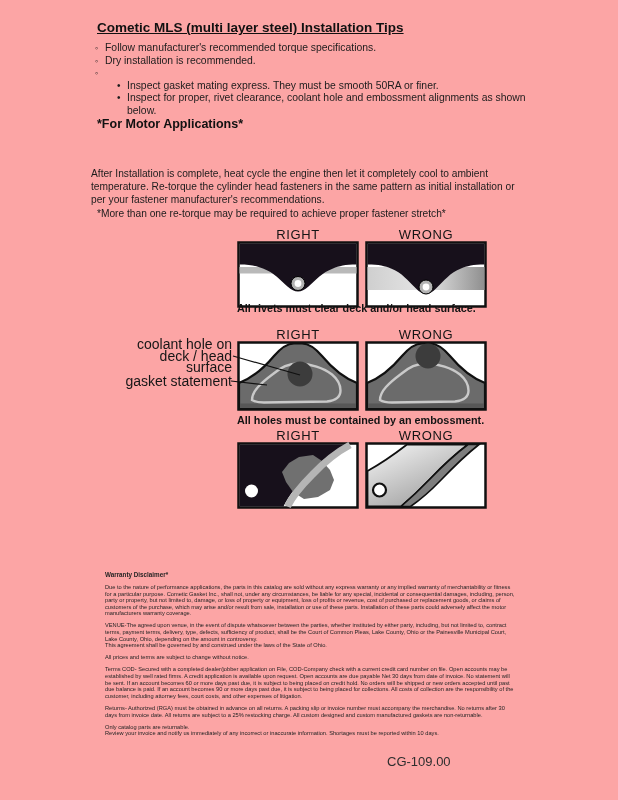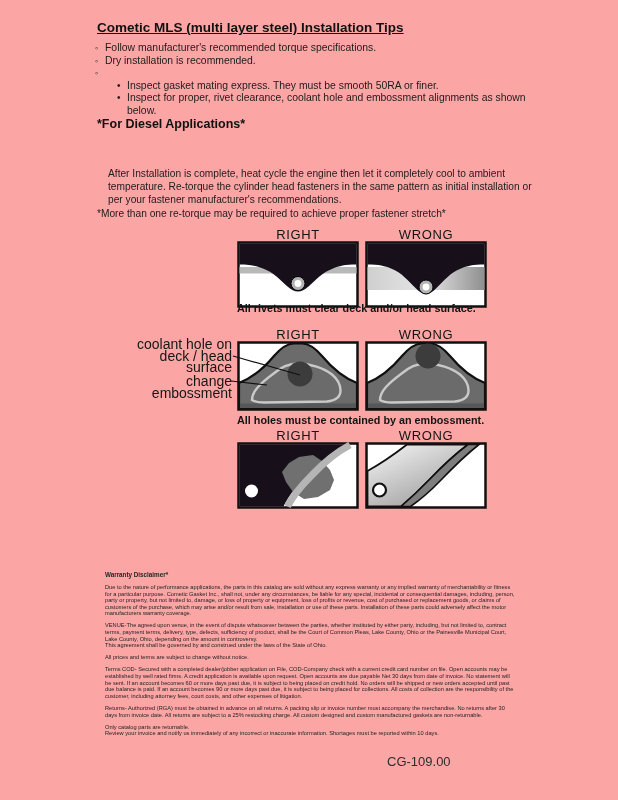--- a/index.html
+++ b/index.html
@@ -8,21 +8,21 @@
   .abs{position:absolute;}
   .title{left:97px;top:20px;font-size:13.5px;font-weight:bold;text-decoration:underline;color:#111;}
   .bullets{left:95px;top:42px;width:445px;font-size:10.4px;line-height:12.6px;}
   .bline{display:flex;}
   .bline .mk{width:10px;flex:0 0 10px;font-size:9px;line-height:12.6px;}
   .bline.sub{margin-left:22px;}
   .bline.sub .mk{font-size:10px;}
   .diesel-h{left:97px;top:117px;font-size:12.5px;font-weight:bold;color:#111;}
   .para{font-size:10.2px;line-height:13.2px;}
   .p1{left:97px;top:135px;width:428px;}
-  .p2{left:108px;top:167px;width:428px;}
+  .p2{left:91px;top:167px;width:428px;}
   .note{left:97px;top:208px;width:428px;font-size:10.2px;}
   .dlabel{width:122px;text-align:center;font-size:13px;letter-spacing:0.6px;color:#141414;}
   .dbox{width:122px;}
   .dbox svg{display:block;}
   .caption{font-weight:bold;font-size:10.8px;color:#141414;line-height:12.5px;}
   .ann{font-size:14px;color:#161616;text-align:right;line-height:11.5px;}
   .warr{left:105px;top:571px;width:410px;color:#242424;}
   .warr h4{margin:0 0 6px 0;font-size:6.3px;font-weight:bold;}
   .warr p{margin:0 0 5.5px 0;font-size:5.7px;line-height:6.6px;}
   .warr p.nogap{margin-bottom:0;}
@@ -50,21 +50,21 @@
     <div class="bline sub">
       <span class="mk">•</span>
       <span>Inspect gasket mating express.  They must be smooth 50RA or finer.</span>
     </div>
     <div class="bline sub">
       <span class="mk">•</span>
       <span>Inspect for proper, rivet clearance, coolant hole and embossment alignments as shown below.</span>
     </div>
   </div>
 
-  <div class="abs diesel-h">*For Diesel Applications*</div>
+  <div class="abs diesel-h">*For Motor Applications*</div>
   <div class="abs para p2">After Installation is complete, heat cycle the engine then let it completely cool to ambient temperature. Re-torque the cylinder head fasteners in the same pattern as initial installation or per your fastener manufacturer's recommendations.</div>
   <div class="abs note">*More than one re-torque may be required to achieve proper fastener stretch*</div>
 
   <div class="abs dlabel" style="left:237px;top:227px;">RIGHT</div>
   <div class="abs dlabel" style="left:365px;top:227px;">WRONG</div>
 
   <div class="abs dbox" style="left:237px;top:241px;">
     <svg width="122" height="67" viewBox="0 0 122 67">
       <rect x="1.5" y="1.5" width="119" height="64" fill="#ffffff" stroke="#101010" stroke-width="2.5"></rect>
       <rect x="2.5" y="26" width="117" height="6.5" fill="#b9b9b9"></rect>
@@ -91,21 +91,21 @@
   </div>
   <div class="abs caption" style="left:237px;top:302px;text-align:center;">All rivets must clear deck and/or head surface.</div>
 
   <div class="abs dlabel" style="left:237px;top:327px;">RIGHT</div>
   <div class="abs dlabel" style="left:365px;top:327px;">WRONG</div>
 
   <div class="abs ann" style="left:120px;top:339px;width:112px;">
     <div>coolant hole on</div>
     <div>deck / head surface</div>
   </div>
-  <div class="abs ann" style="left:104px;top:376px;width:128px;">change embossment</div>
+  <div class="abs ann" style="left:104px;top:376px;width:128px;">gasket statement</div>
 
   <div class="abs dbox" style="left:237px;top:341px;">
     <svg width="122" height="70" viewBox="0 0 122 70">
       <rect x="1.5" y="1.5" width="119" height="67" fill="#ffffff" stroke="#101010" stroke-width="2.5"></rect>
       <path d="M2,68 L2,42 C15,37 27,27 37,15 C43,8 49,2.5 57,2.5 L65,2.5 C73,2.5 79,8 85,15 C95,27 107,37 120,42 L120,68 Z" fill="#6b6b6b" stroke="#101010" stroke-width="2.2"></path>
       <rect x="3" y="62.5" width="116" height="4.5" fill="#575757"></rect>
       <path d="M15,59 C15,50 24,42 36,33 C44,26 52,22.5 61,22.5 C73,22.5 87,27 95,33.5 C101,38.5 103.5,44 103.5,49.5 C103.5,56 99,59.5 90,60.5 L27,61.5 C19,61.5 15,59 15,59 Z" fill="none" stroke="#c9c9c9" stroke-width="2.4"></path>
       <circle cx="63" cy="33" r="12.5" fill="#3c3c3c"></circle>
     </svg>
   </div>

